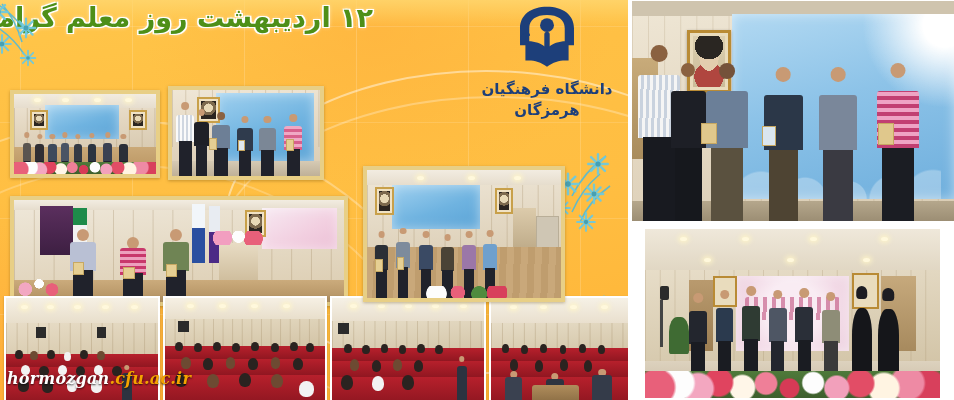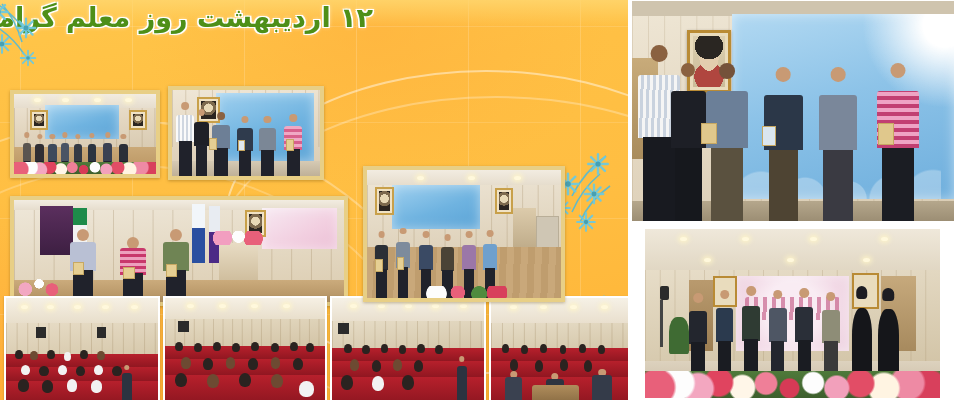--- a/index.html
+++ b/index.html
@@ -144,20 +144,32 @@
   <div class="banner">
     <div class="grid"></div>
     <div class="topfade"></div>
     <div class="swoosh sw1"></div>
     <div class="swoosh sw2"></div>
     <div class="swoosh sw3"></div>
     <div class="swoosh sw4"></div>
 
     <div class="headline">۱۲ اردیبهشت روز معلم گرامی باد.</div>
 
+    <div class="logo-wrap">
+      <svg class="logo-mark" viewBox="0 0 110 96">
+        <path d="M20 56 V34 C20 16 35 6 55 6 C75 6 90 16 90 34 V56 H78 V34 C78 23 69 17 55 17 C41 17 32 23 32 34 V56 Z" fill="#1d3f7a"></path>
+        <circle cx="55" cy="30" r="9" fill="#1d3f7a"></circle>
+        <path d="M55 42 L55 70" stroke="#1d3f7a" stroke-width="7" stroke-linecap="round"></path>
+        <path d="M55 60 C46 52 36 50 27 51 L27 76 C36 75 46 77 55 84 Z" fill="#1d3f7a"></path>
+        <path d="M55 60 C64 52 74 50 83 51 L83 76 C74 75 64 77 55 84 Z" fill="#1d3f7a"></path>
+        <path d="M30 40 C22 40 18 47 22 53 C25 57 31 56 32 51 C29 52 26 50 27 46 C28 43 31 43 33 44 C33 41 32 40 30 40 Z" fill="#1d3f7a"></path>
+      </svg>
+      <div class="logo-t1">دانشگاه فرهنگیان</div>
+      <div class="logo-t2">هرمزگان</div>
+    </div>
 
     <div class="spray spray-tl">
       <svg width="90" height="95" viewBox="0 0 90 95">
         <g stroke="#5bb9d0" stroke-width="1.6" fill="none" opacity=".95">
           <path d="M2 6 C18 14 30 26 40 40 M14 10 C24 22 30 34 34 48 M4 30 C18 38 28 48 36 60"></path>
         </g>
         <g fill="#6fc9dd" opacity=".95">
           <g transform="translate(10,18)">
               <g>
                 <rect x="-1.2" y="-11" width="2.4" height="22" rx="1.2"></rect>
@@ -624,20 +636,23 @@
           <div class="bd" style="top:20%;height:80%;background:#2e3440;"></div>
           </div>
         <div class="person" style="left:74%;width:14%;height:32%;">
           <div class="hd" style="top:0;width:40%;padding-bottom:40%;"></div>
           <div class="bd" style="top:20%;height:80%;background:#343b49;"></div>
           </div>
         <div style="position:absolute;left:30%;bottom:0;width:34%;height:16%;background:linear-gradient(to bottom,#b08d5c,#8d6f45);border-radius:3px 3px 0 0;"></div>
       </div>
     </div>
 
+    <div class="watermark">
+      <span class="wm-a">hormozgan</span><span class="wm-b">.cfu.ac.ir</span>
+    </div>
   </div>
 
   <div class="rp" style="left:632px;top:1px;width:322px;height:220px;">
     <div class="scene">
       <div class="wall" style="height:100%;background:linear-gradient(170deg,#efe7d6 0%,#e4d8c2 50%,#d9ccb4 100%);"></div>
       <div class="wallpanels" style="height:100%;background-size:5% 100%;opacity:.35;"></div>
       <div style="position:absolute;left:0;top:0;width:100%;height:7%;background:#cfc4ae;"></div>
       <div class="screen" style="left:31%;top:6%;width:69%;height:84%;
         background:radial-gradient(circle at 96% 6%,#ffffff 0 8%,rgba(255,255,255,0) 30%),
         linear-gradient(165deg,#b2d9f2 0%,#8dc3e8 45%,#6fafdd 100%);"></div>

